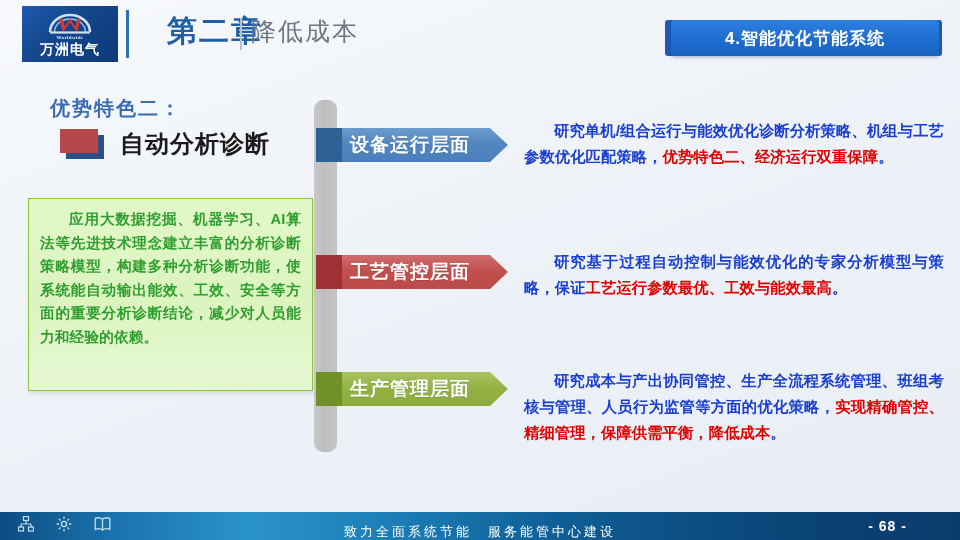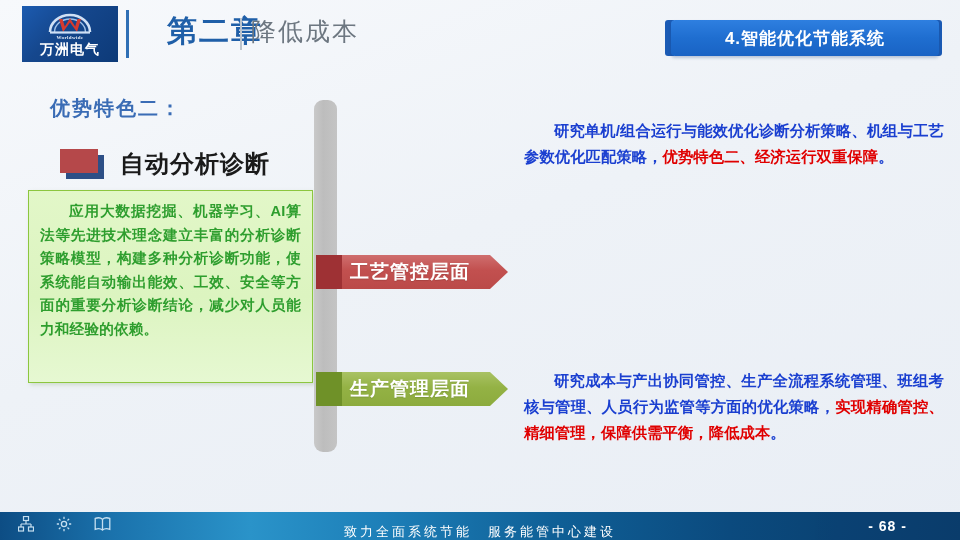--- a/index.html
+++ b/index.html
@@ -66,30 +66,30 @@
     position:absolute;top:20px;width:9px;height:36px;background:#1b5bb5;
   }
   .pill-tab.left{left:665px;border-radius:3px 0 0 3px;}
   .pill-tab.right{left:933px;border-radius:0 3px 3px 0;}
 
   
   .feature-title{
     position:absolute;left:50px;top:95px;
     font-size:20px;font-weight:bold;color:#3a6cb5;letter-spacing:2px;white-space:nowrap;
   }
-  .bullet-row{position:absolute;left:60px;top:148px;display:flex;align-items:center;}
+  .bullet-row{position:absolute;left:60px;top:128px;display:flex;align-items:center;}
   .bullet-sq{position:relative;width:44px;height:30px;margin-right:16px;}
   .bullet-sq .back{position:absolute;left:6px;top:6px;width:38px;height:24px;background:#2d4f86;}
   .bullet-sq .front{position:absolute;left:0;top:0;width:38px;height:24px;background:#b5484a;}
   .bullet-label{
     font-size:24px;color:#1a1a1a;font-weight:bold;letter-spacing:1px;white-space:nowrap;
   }
 
   .green-box{
-    position:absolute;left:28px;top:190px;width:285px;height:193px;
+    position:absolute;left:28px;top:198px;width:285px;height:193px;
     background:linear-gradient(180deg,#e2f7c8 0%,#dcf4c0 55%,#e6f8d2 100%);
     border:1px solid #8cc63f;
     box-shadow:2px 2px 4px rgba(120,150,90,.25);
     box-sizing:border-box;
     padding:9px 11px 4px 11px;
   }
   .green-box p{
     margin:0;color:#2e9e2e;font-size:14.6px;font-weight:bold;
     line-height:23.5px;text-indent:29px;letter-spacing:.2px;
     text-align:justify;
@@ -202,39 +202,48 @@
     </span>
     <span class="bullet-label">自动分析诊断</span>
   </div>
 
   <div class="green-box">
     <p>应用大数据挖掘、机器学习、AI算法等先进技术理念建立丰富的分析诊断策略模型，构建多种分析诊断功能，使系统能自动输出能效、工效、安全等方面的重要分析诊断结论，减少对人员能力和经验的依赖。</p>
   </div>
 
   <div class="track"></div>
 
+  <div class="banner" id="banner1">
+    <span class="cap"></span>
+    <span class="body">
+      <span class="btext">设备运行层面</span>
+    </span>
+  </div>
 
   <div class="banner" id="banner2">
     <span class="cap"></span>
     <span class="body">
       <span class="btext">工艺管控层面</span>
     </span>
   </div>
 
   <div class="banner" id="banner3">
     <span class="cap"></span>
     <span class="body">
       <span class="btext">生产管理层面</span>
     </span>
   </div>
 
   <div class="rtext" id="rtext1">
     <span>研究单机/组合运行与能效优化诊断分析策略、机组与工艺参数优化匹配策略，</span><span class="hl">优势特色二、经济运行双重保障</span><span>。</span>
   </div>
 
+  <div class="rtext" id="rtext2">
+    <span>研究基于过程自动控制与能效优化的专家分析模型与策略，保证</span><span class="hl">工艺运行参数最优、工效与能效最高</span><span>。</span>
+  </div>
 
   <div class="rtext" id="rtext3">
     <span>研究成本与产出协同管控、生产全流程系统管理、班组考核与管理、人员行为监管等方面的优化策略，</span><span class="hl">实现精确管控、精细管理，保障供需平衡，降低成本</span><span>。</span>
   </div>
 
   <div id="footer"></div>
 
   <div class="footer-icons">
     <span>
       <svg width="16" height="16" viewBox="0 0 16 16">

